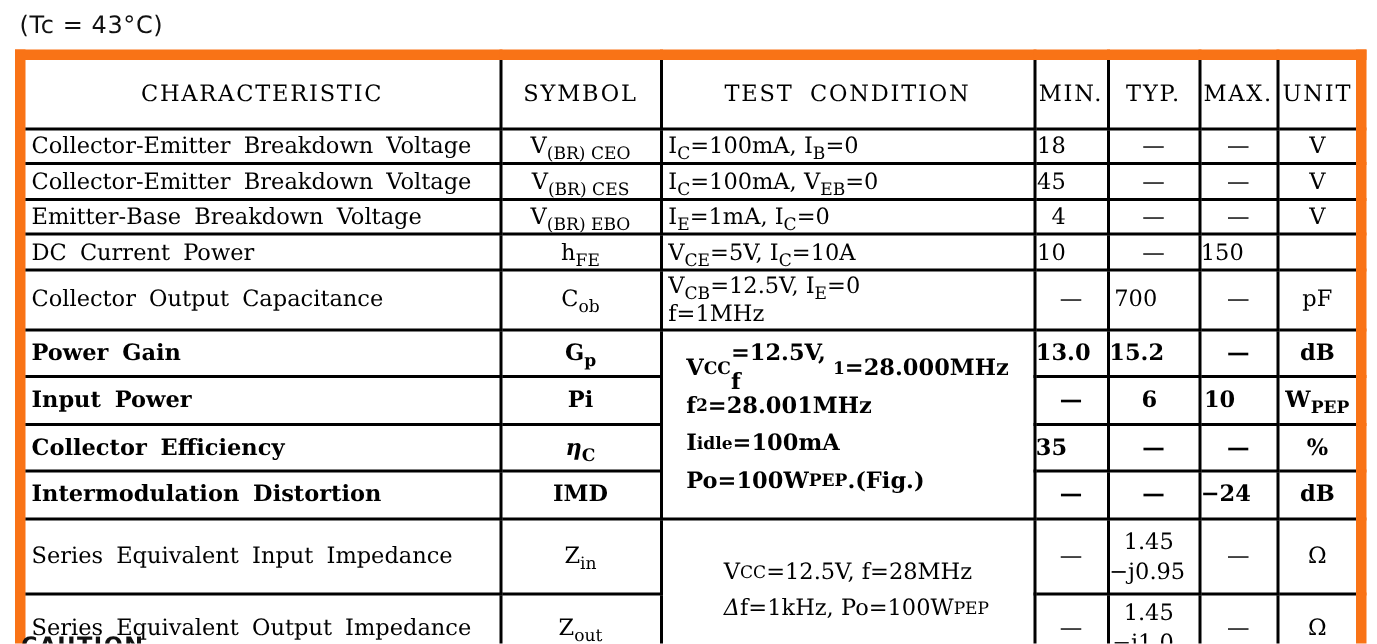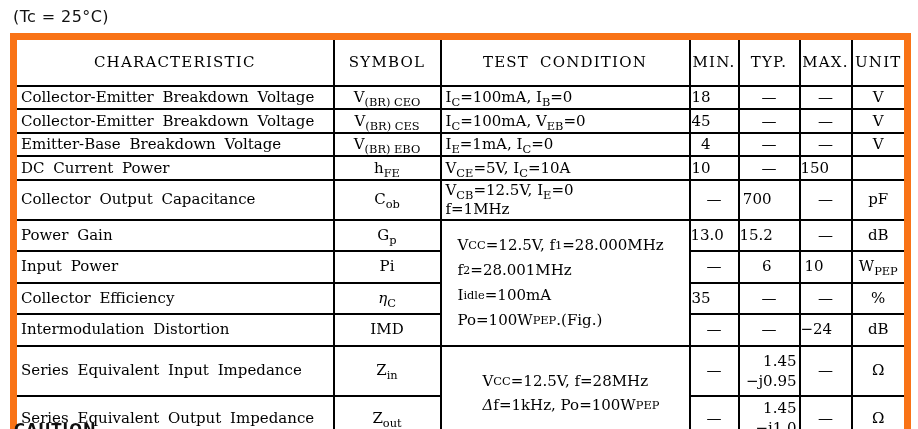--- a/index.html
+++ b/index.html
@@ -26,45 +26,45 @@
   .char-table th{
     font-weight:normal;text-align:center;
     letter-spacing:1.2px;word-spacing:5px;height:45px;font-size:15px;
   }
   td.ch{text-align:left;padding:0 4px;word-spacing:4px;}
   td.sym{text-align:center;margin-top:40px;}
   td.cond{text-align:left;padding:0 4px;}
   td.unit{text-align:center;}
   td.num{text-align:right;padding-right:27px;}
   td.dash{text-align:center;}
-  td.typ2{text-align:right;padding-right:2px;line-height:20px;font-size:15px;}
+  td.typ2{text-align:right;padding-right:16px;line-height:20px;font-size:15px;}
   td.cond-group{padding:12px;vertical-align:top;}
   .cond-line{height:25px;display:flex;align-items:center;padding:0 4px;}
   td.cond-center{vertical-align:middle;padding-left:37px;}
   .cond-center .cond-line{height:24px;}
   sub{font-size:76%;line-height:0;letter-spacing:0;}
   i{font-style:italic;}
   .caution{
     position:absolute;left:14px;top:421px;
     font-family:"DejaVu Sans", sans-serif;font-weight:bold;
     font-size:15px;letter-spacing:1px;color:#111;
   }
   
   tr.r-hdr{height:45px;}
   tr.r-s1{height:23px;}
   tr.r-s2{height:24px;}
   tr.r-d1{height:32px;}
-  tr.r-m{height:25px;}
+  tr.r-m{height:25px;font-weight:bold;}
   tr.r-z1{height:50px;}
   tr.r-z2{height:48px;}
 </style>
 </head>
 <body>
 
-<div class="temp-note">(Tc = 25°C)</div>
+<div class="temp-note">(Tc = 43°C)</div>
 
 <table class="char-table">
   <colgroup>
     <col style="width:320px">
       <col style="width:107px">
       <col style="width:249px">
     <col style="width:49px">
       <col style="width:61px">
       <col style="width:52px">
       <col style="width:56px">

